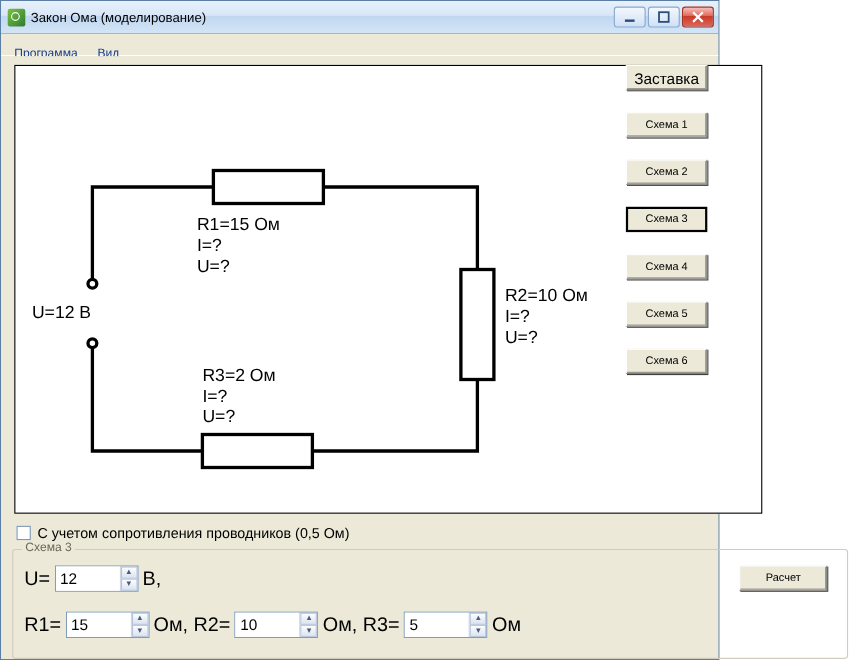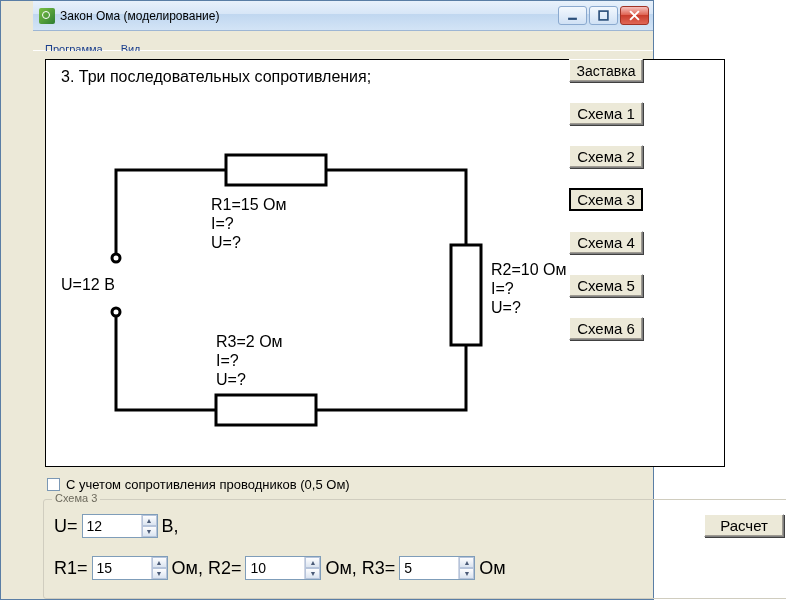--- a/index.html
+++ b/index.html
@@ -12,21 +12,20 @@
     height: 600px;
     overflow: hidden;
   }
   .window {
     width: 654px;
     height: 600px;
     border: 1px solid #5a7ea5;
     background: #ece9d8;
     display: flex;
     flex-direction: column;
-    padding-left: 32px;
   }
   .titlebar {
     height: 30px;
     background: linear-gradient(to bottom, #e8f1fb 0%, #d7e6f7 45%, #c0d7f0 46%, #d3e4f6 100%);
     border-bottom: 1px solid #9db6d4;
     display: flex;
     align-items: center;
     padding: 0 4px 0 6px;
     color: #000;
   }
@@ -106,21 +105,21 @@
     display:flex;
     flex-direction:column;
     gap:20px;
   }
   .btn{
     height:23px;
     border:1px solid #808080;
     border-top-color:#fff; border-left-color:#fff;
     background:#ece9d8;
     box-shadow: inset -1px -1px 0 #9e9a91, 1px 1px 0 #404040;
-    font-size:15px;
+    font-size:10px;
     display:flex;align-items:center;justify-content:center;
     cursor:default;
     padding:0 2px;
   }
   .btn.big{font-size:14px;}
   .btn.active{
     border:2px solid #000;
     box-shadow:none;
     background:#ece9d8;
   }
@@ -223,21 +222,20 @@
   </div>
 
   <div class="menubar">
     <div class="menuitem">Программа</div>
     <div class="menuitem">Вид</div>
   </div>
 
   <div class="client">
 
     <div class="diagram-panel">
-      <div class="diagram-title">3. Три последовательных сопротивления;</div>
 
       <div class="schematic">
         <svg width="560" height="360">
           <g stroke="#000" stroke-width="3" fill="none">
 
             <path d="M 20 155 L 20 70 L 130 70"></path>
             <rect x="130" y="55" width="100" height="30"></rect>
             <path d="M 230 70 L 370 70 L 370 145"></path>
 
             <rect x="355" y="145" width="30" height="100"></rect>

